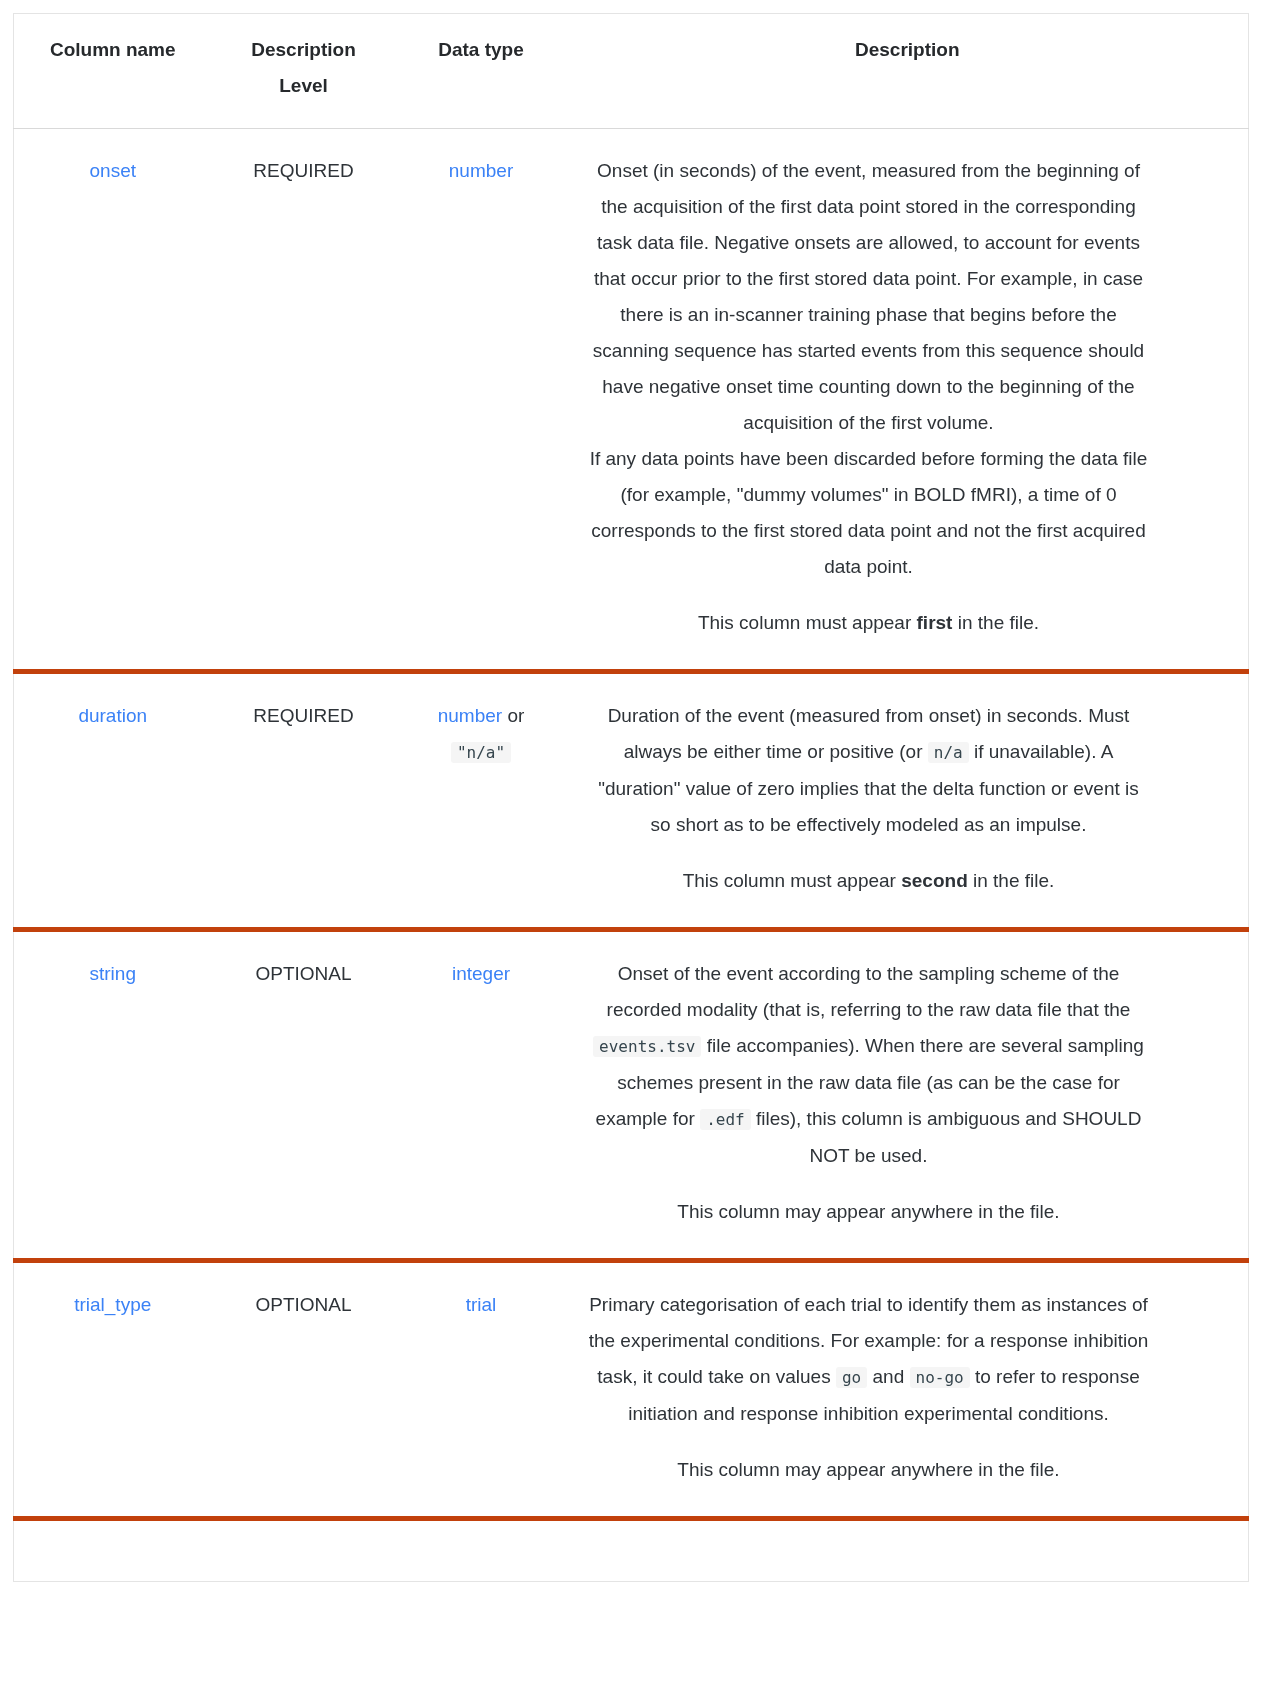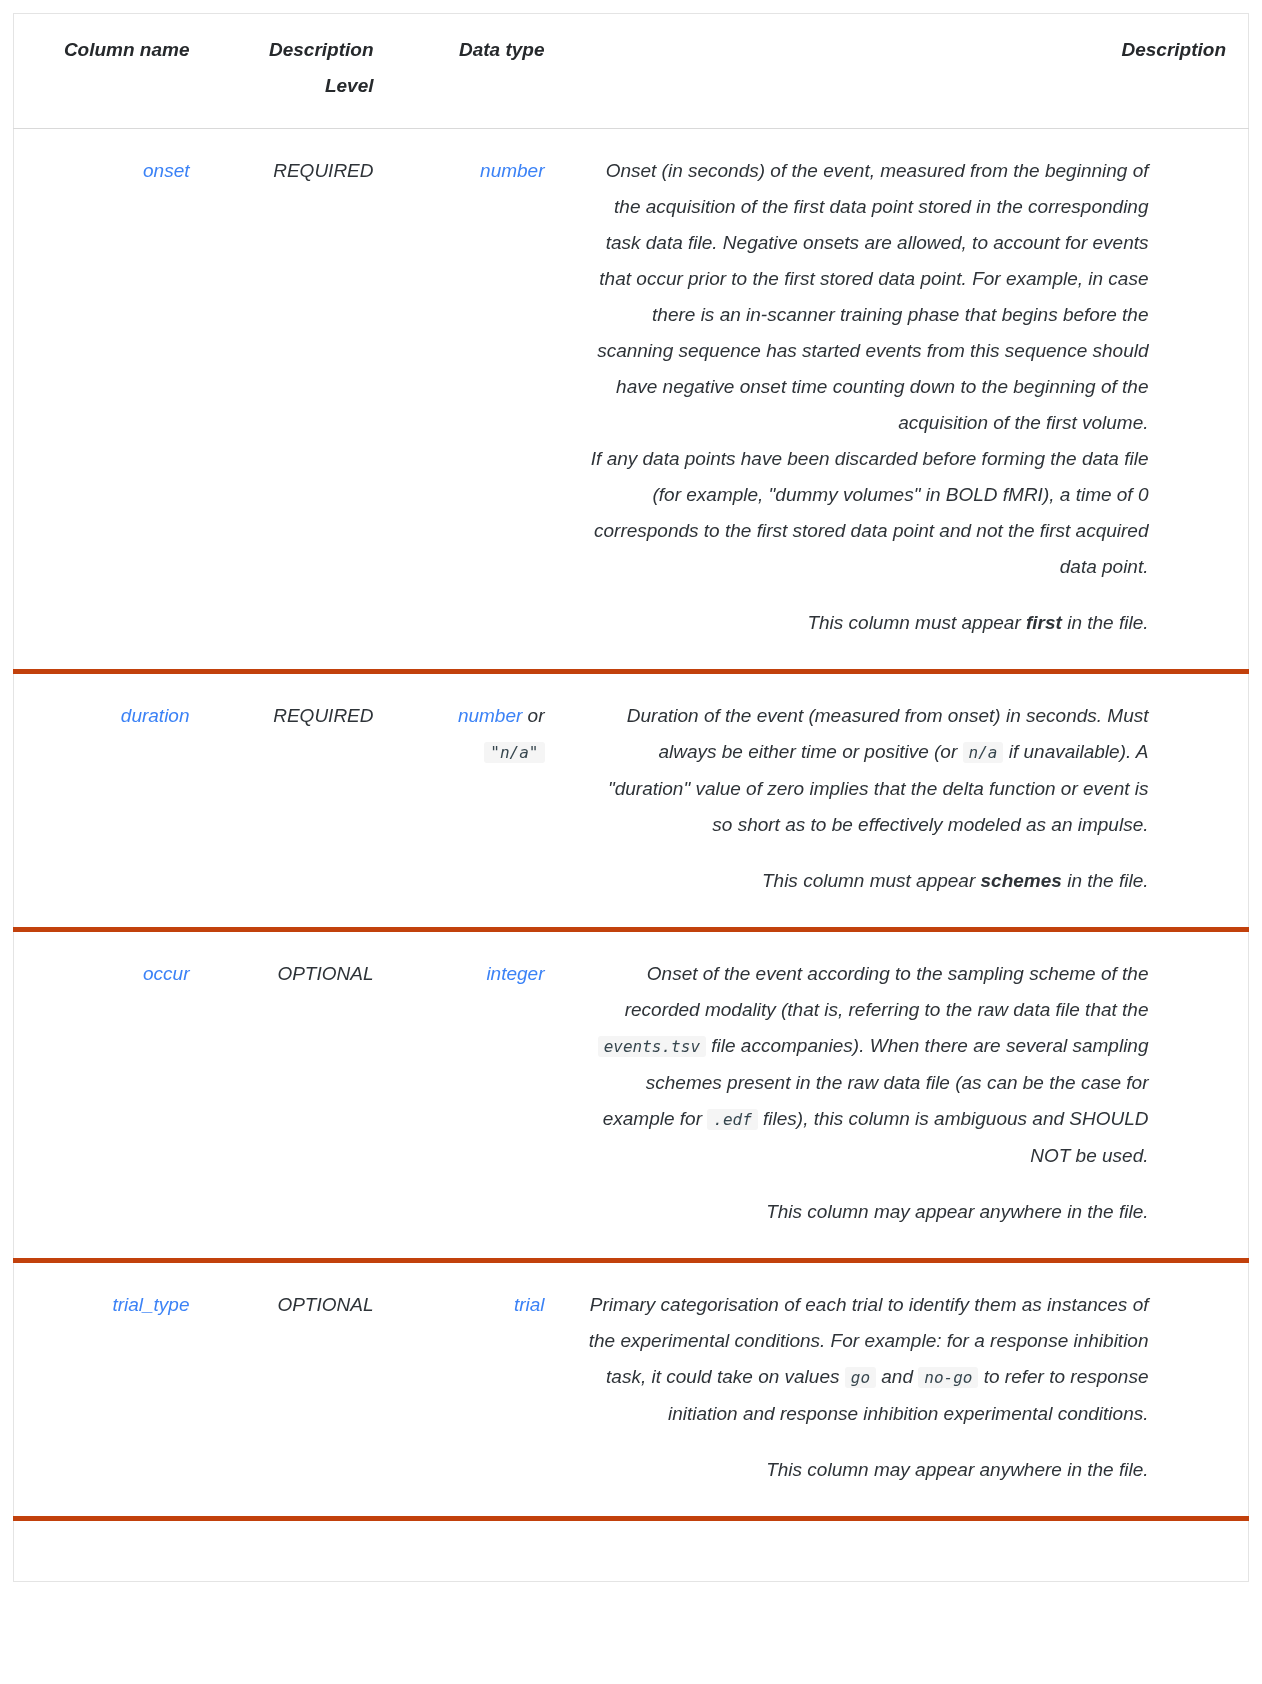--- a/index.html
+++ b/index.html
@@ -21,24 +21,23 @@
   table.spec-table {
     width: 100%;
     border-collapse: collapse;
     table-layout: fixed;
     border: 1px solid #e4e4e4;
     font-size: 19px;
     line-height: 36px;
   }
   th, td {
     vertical-align: top;
-    text-align: right;
+    text-align: center;
     padding: 24px 22px 28px 22px;
     word-wrap: break-word;
-    font-style: italic;
   }
   thead th {
     font-weight: 700;
     color: #26292c;
     padding: 18px 22px 24px 22px;
     border-bottom: 1px solid #d9d9d9;
   }
   tbody tr {
     border-top: 5px solid #c2410c;
   }
@@ -108,26 +107,26 @@
             </div>
           </td>
         </tr>
         <tr>
           <td><a class="doc-link">duration</a></td>
           <td>REQUIRED</td>
           <td><a class="doc-link">number</a><span> or </span><code class="inline-code">"n/a"</code></td>
           <td class="cell-desc">
             <div class="desc-inner">
               <p class="block"><span>Duration of the event (measured from onset) in seconds. Must always be either time or positive (or </span><code class="inline-code">n/a</code><span> if unavailable). A "duration" value of zero implies that the delta function or event is so short as to be effectively modeled as an impulse.</span></p>
-              <p class="block"><span>This column must appear </span><b class="emph">schemes</b><span> in the file.</span></p>
+              <p class="block"><span>This column must appear </span><b class="emph">second</b><span> in the file.</span></p>
             </div>
           </td>
         </tr>
         <tr>
-          <td><a class="doc-link">occur</a></td>
+          <td><a class="doc-link">string</a></td>
           <td>OPTIONAL</td>
           <td><a class="doc-link">integer</a></td>
           <td class="cell-desc">
             <div class="desc-inner">
               <p class="block"><span>Onset of the event according to the sampling scheme of the recorded modality (that is, referring to the raw data file that the </span><code class="inline-code">events.tsv</code><span> file accompanies). When there are several sampling schemes present in the raw data file (as can be the case for example for </span><code class="inline-code">.edf</code><span> files), this column is ambiguous and SHOULD NOT be used.</span></p>
               <p class="block"><span>This column may appear anywhere in the file.</span></p>
             </div>
           </td>
         </tr>
         <tr>

